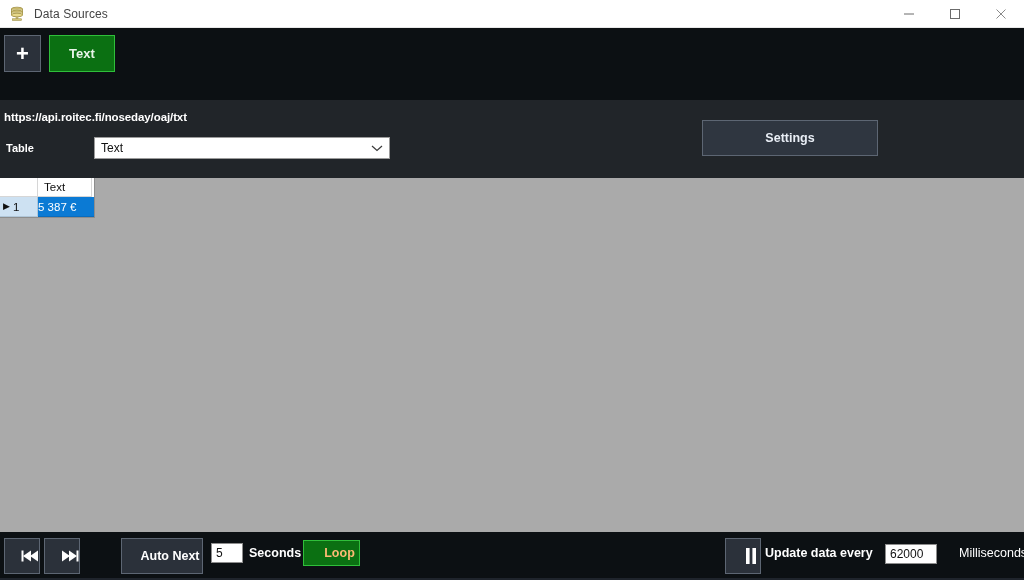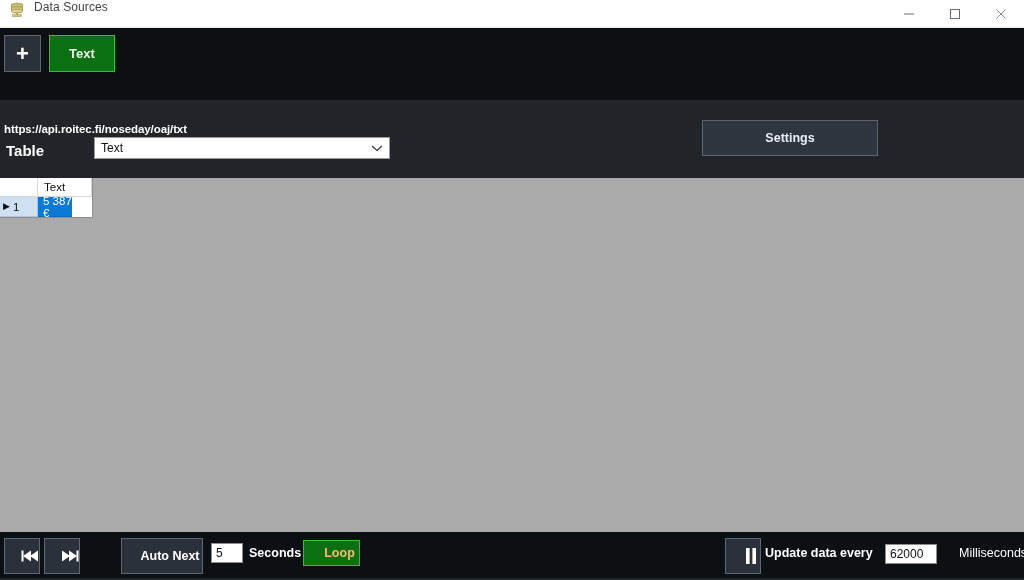--- a/index.html
+++ b/index.html
@@ -15,20 +15,21 @@
     background: #aaaaaa;
     display: flex;
     flex-direction: column;
   }
 
   
   .titlebar {
     height: 28px;
     background: #ffffff;
     display: flex;
+    align-items: center;
     flex: 0 0 28px;
     border-bottom: 1px solid #e8e8e8;
   }
   .title-icon {
     width: 22px; height: 20px;
     margin-left: 6px;
     display: flex; align-items: center; justify-content: center;
   }
   .title-text {
     font-size: 12px;
@@ -85,26 +86,25 @@
     position: relative;
     padding-left: 4px;
   }
   .url {
     position: absolute;
     left: 4px; top: 11px;
     font-size: 11.5px;
     font-weight: 700;
     color: #ffffff;
     letter-spacing: -0.1px;
-    margin-top: 12px;
   }
   .table-label {
     position: absolute;
     left: 6px; top: 42px;
-    font-size: 15px;
+    font-size: 11px;
     font-weight: 700;
     color: #ffffff;
   }
   .table-select {
     position: absolute;
     left: 94px; top: 137px;
     width: 296px; height: 22px;
     background: #ffffff;
     border: 1px solid #9b9b9b;
     display: flex; align-items: center;
@@ -169,25 +169,24 @@
     color: #101010;
     padding-left: 3px;
     gap: 3px;
   }
   .row-caret {
     font-size: 9px;
     color: #101010;
     line-height: 1;
   }
   .grid-body .data-cell {
-    width: 34px; height: 20px;
+    width: 56px; height: 20px;
     background: #0b7ad4;
     color: #ffffff;
     display: flex; align-items: center;
-    padding-left: 5px;
     border-bottom: 1px solid #0a6cbd;
   }
 
   
   .bottombar {
     flex: 0 0 48px;
     background: #0c1013;
     position: relative;
     border-bottom: 2px solid #1f242c;
   }

